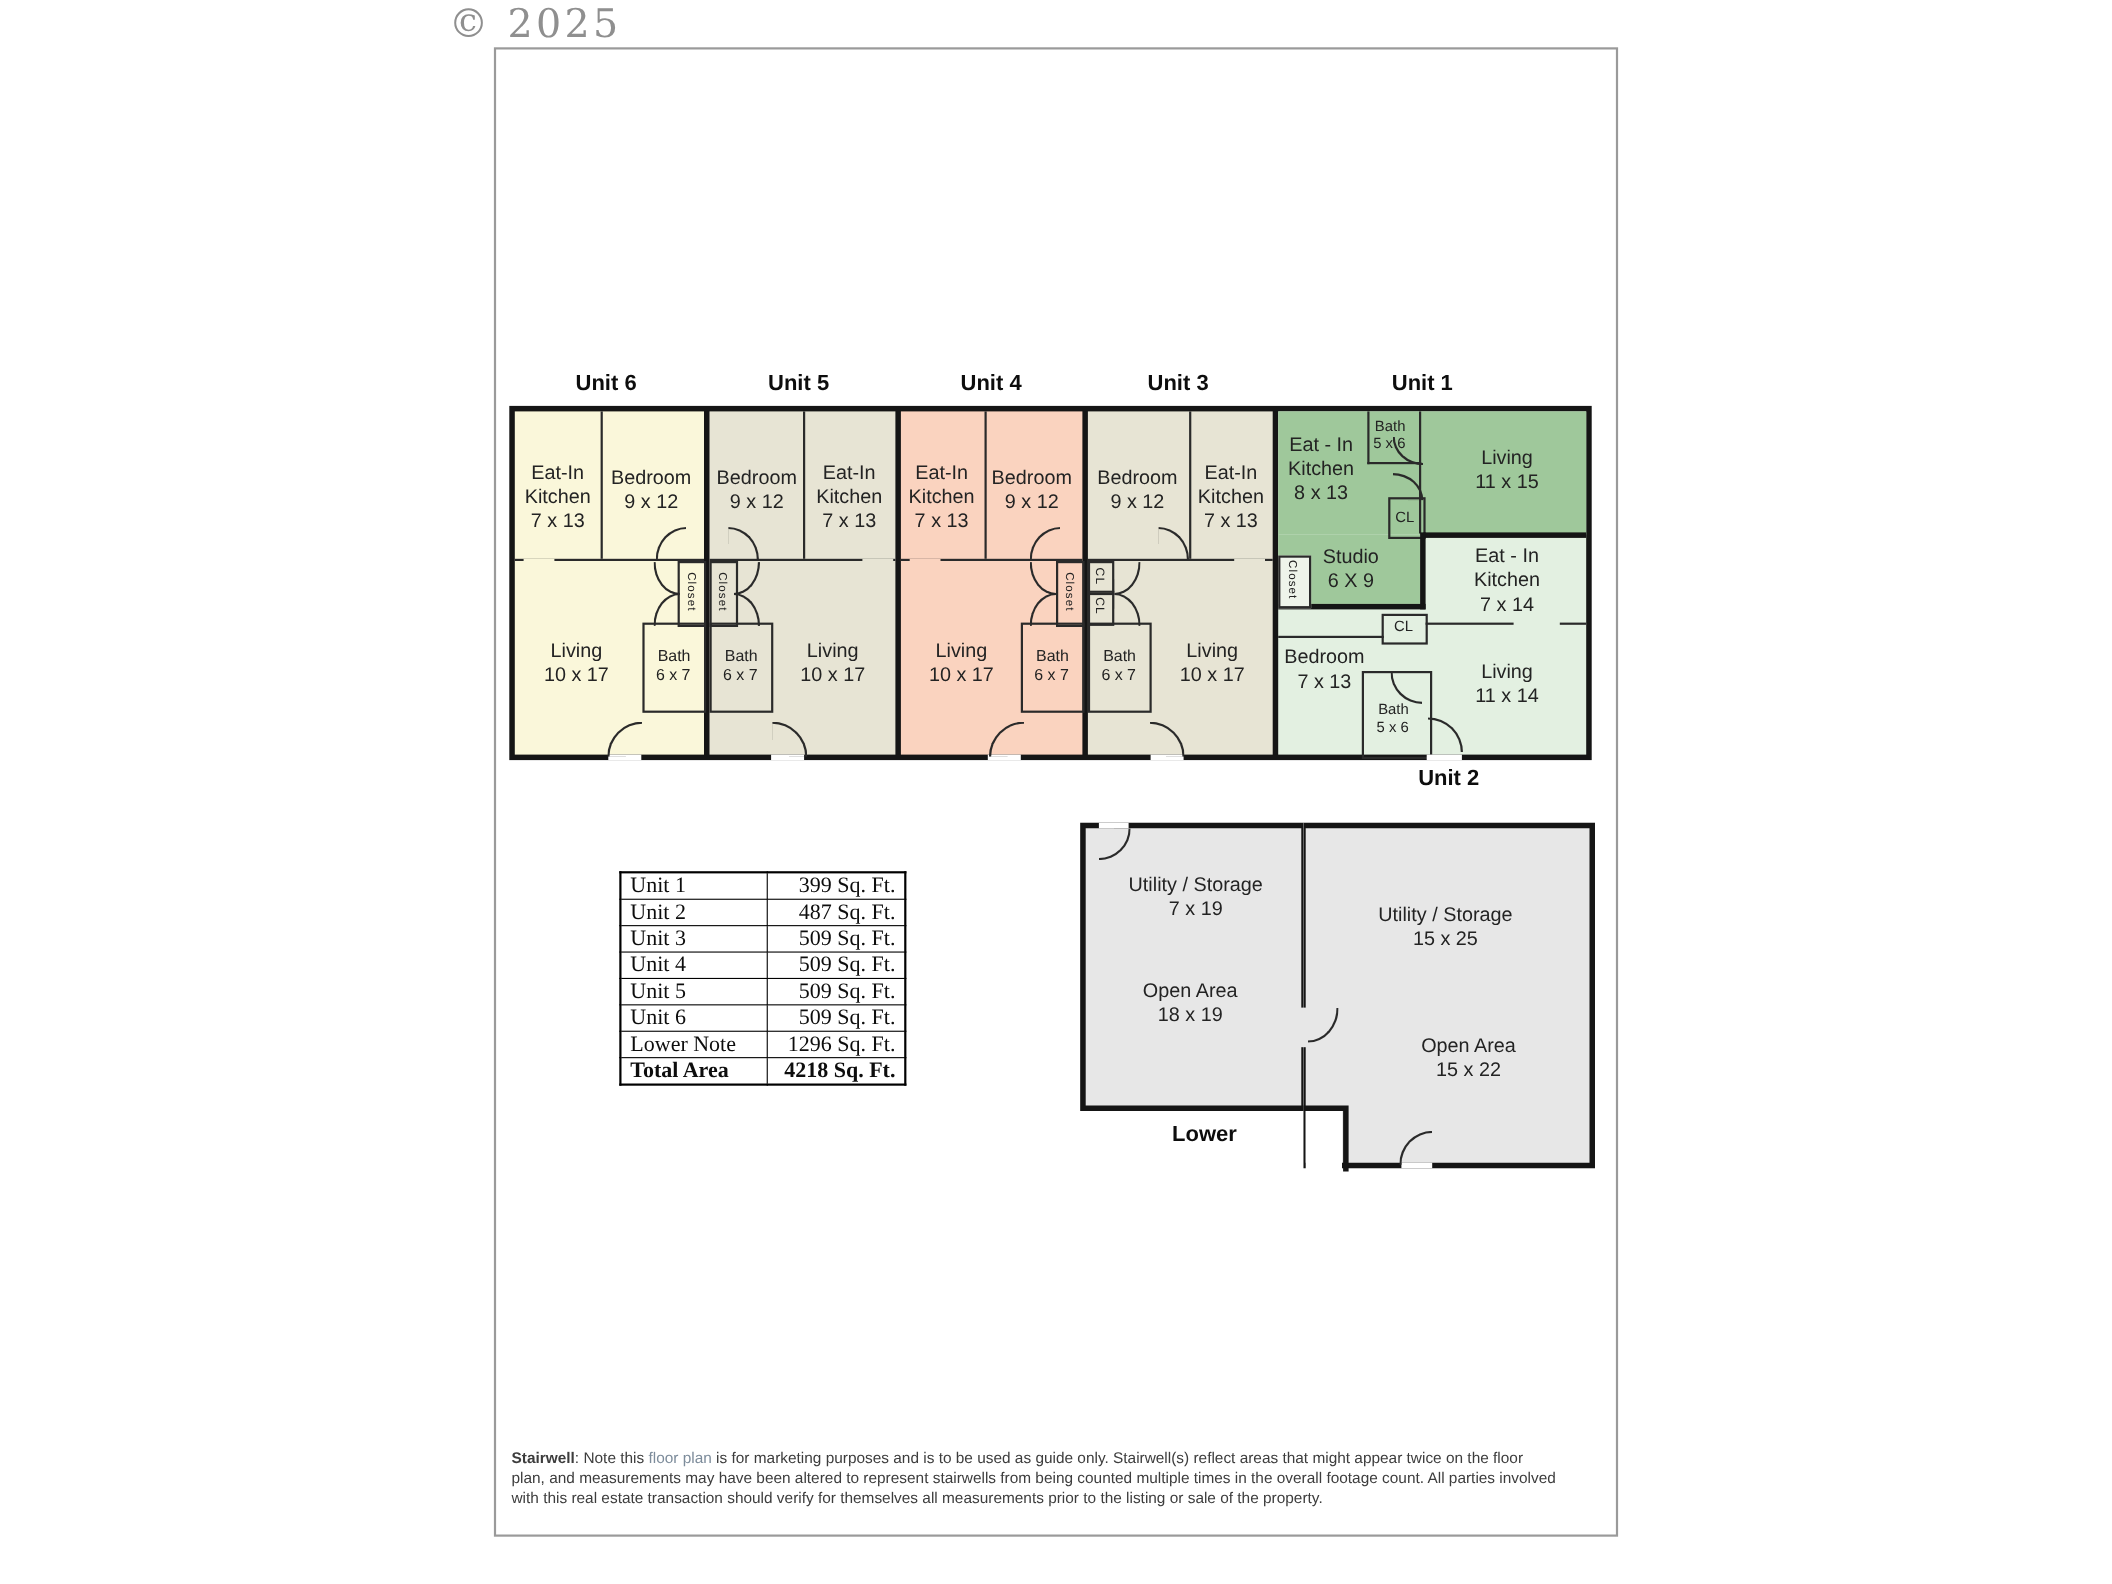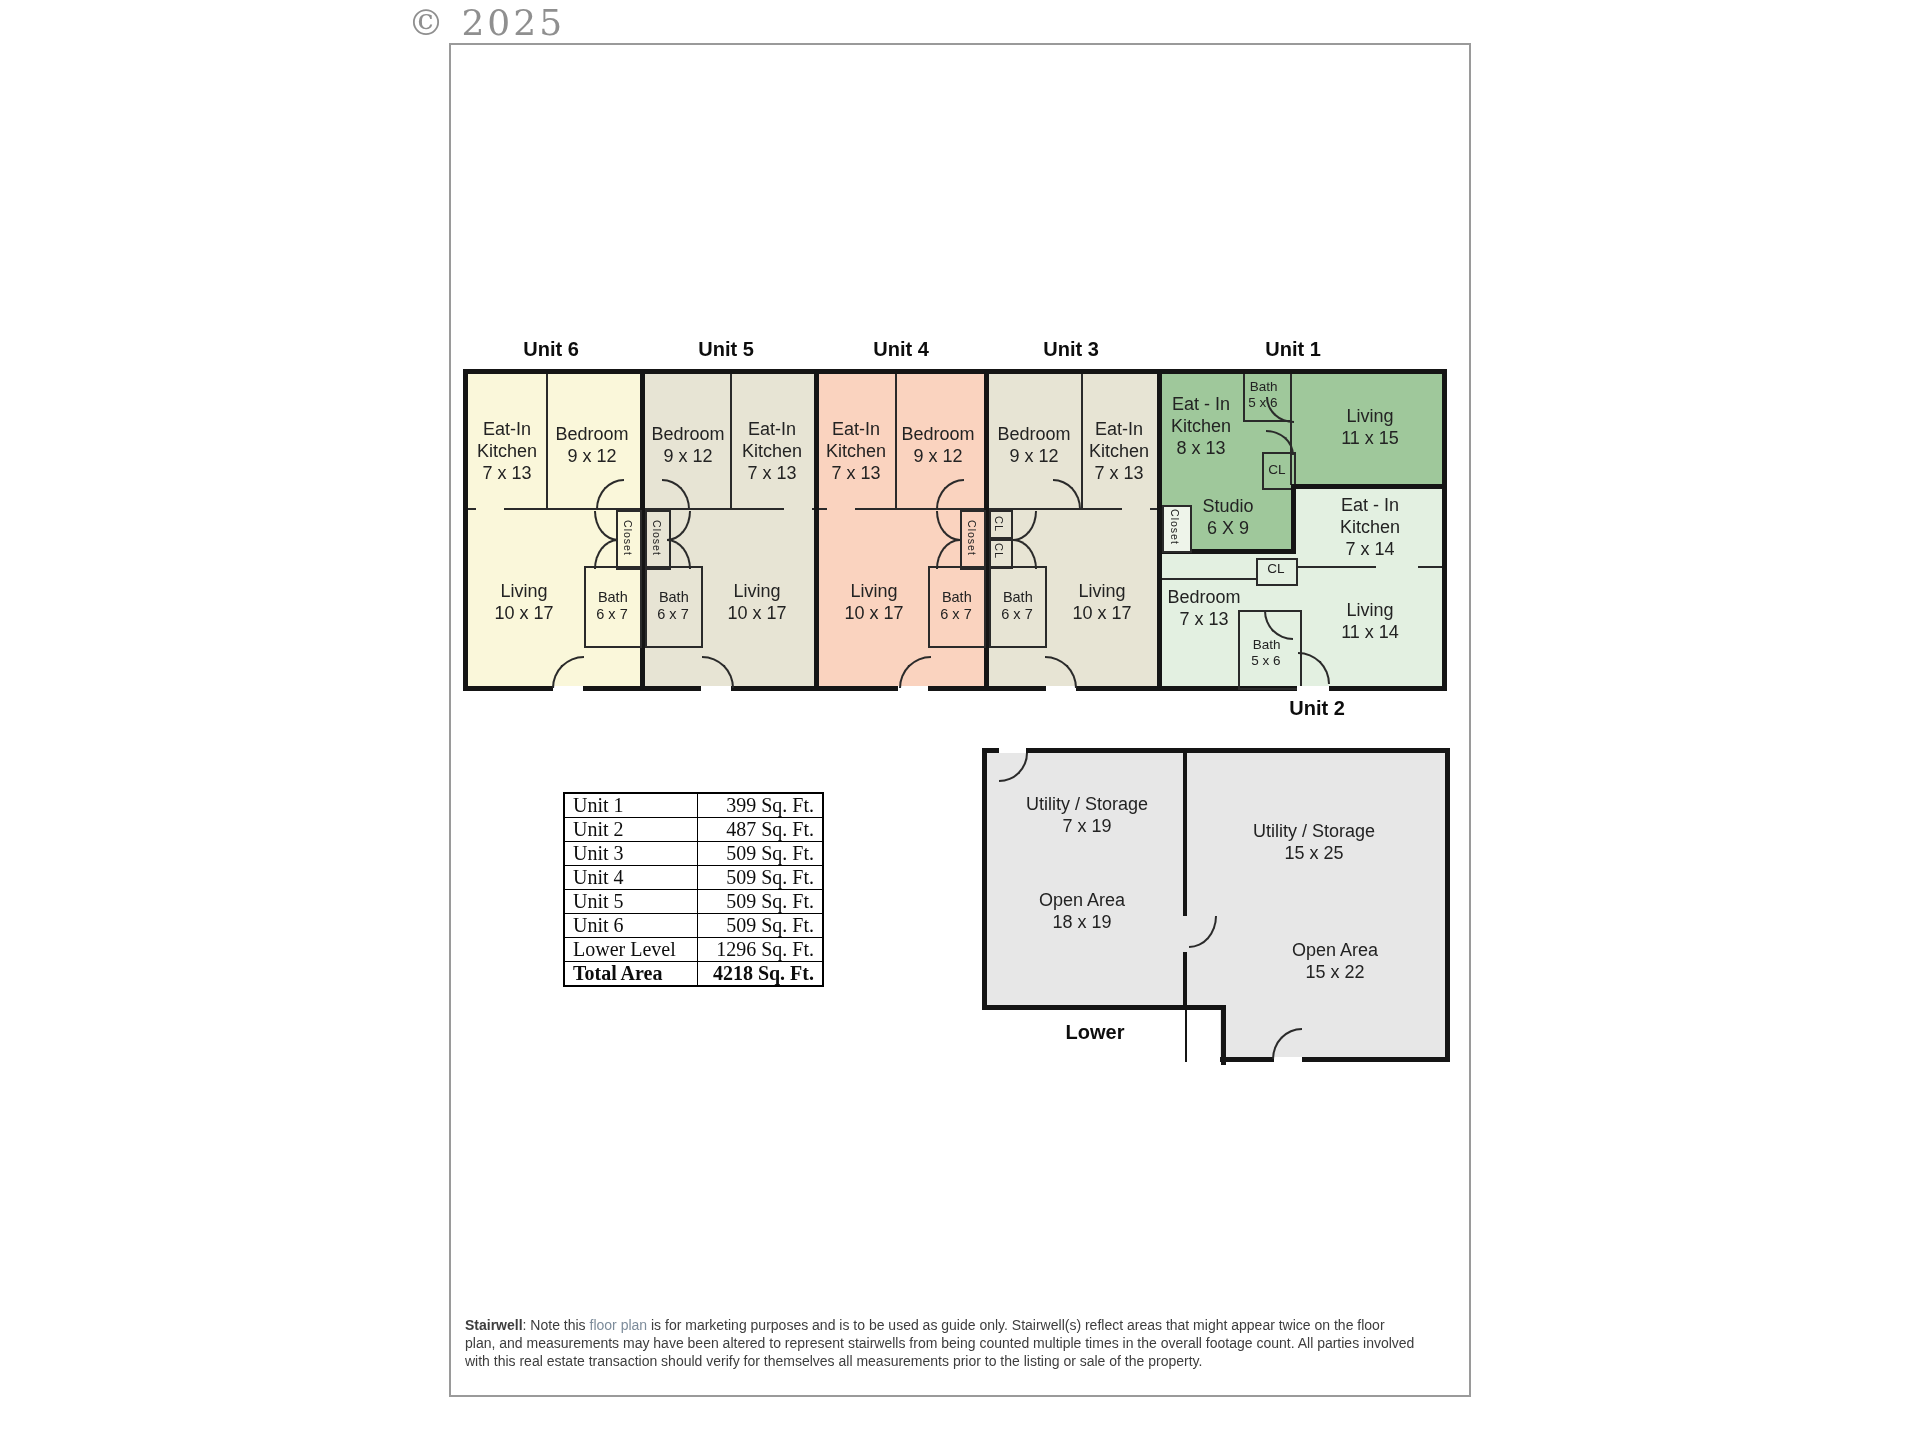--- a/index.html
+++ b/index.html
@@ -228,21 +228,21 @@
         </tr>
     <tr>
           <td class="n">Unit 5</td>
           <td class="a">509 Sq. Ft.</td>
         </tr>
     <tr>
           <td class="n">Unit 6</td>
           <td class="a">509 Sq. Ft.</td>
         </tr>
     <tr>
-          <td class="n">Lower Level</td>
+          <td class="n">Lower Note</td>
           <td class="a">1296 Sq. Ft.</td>
         </tr>
     <tr class="total">
           <td class="n">Total Area</td>
           <td class="a">4218 Sq. Ft.</td>
         </tr>
   </tbody>
     </table>
 
   <div class="lroom" style="left:982px;top:748px;width:203px;height:262px;border-right-width:2px;"></div>

